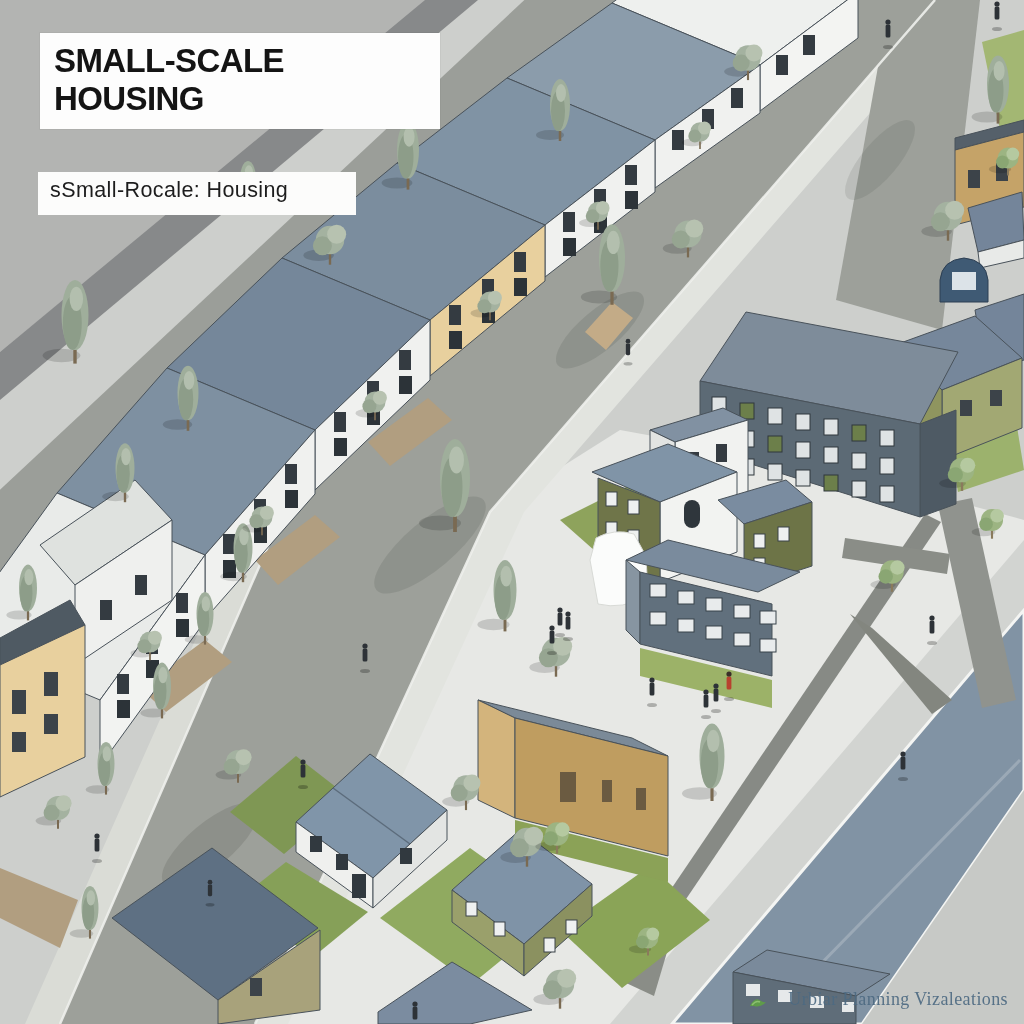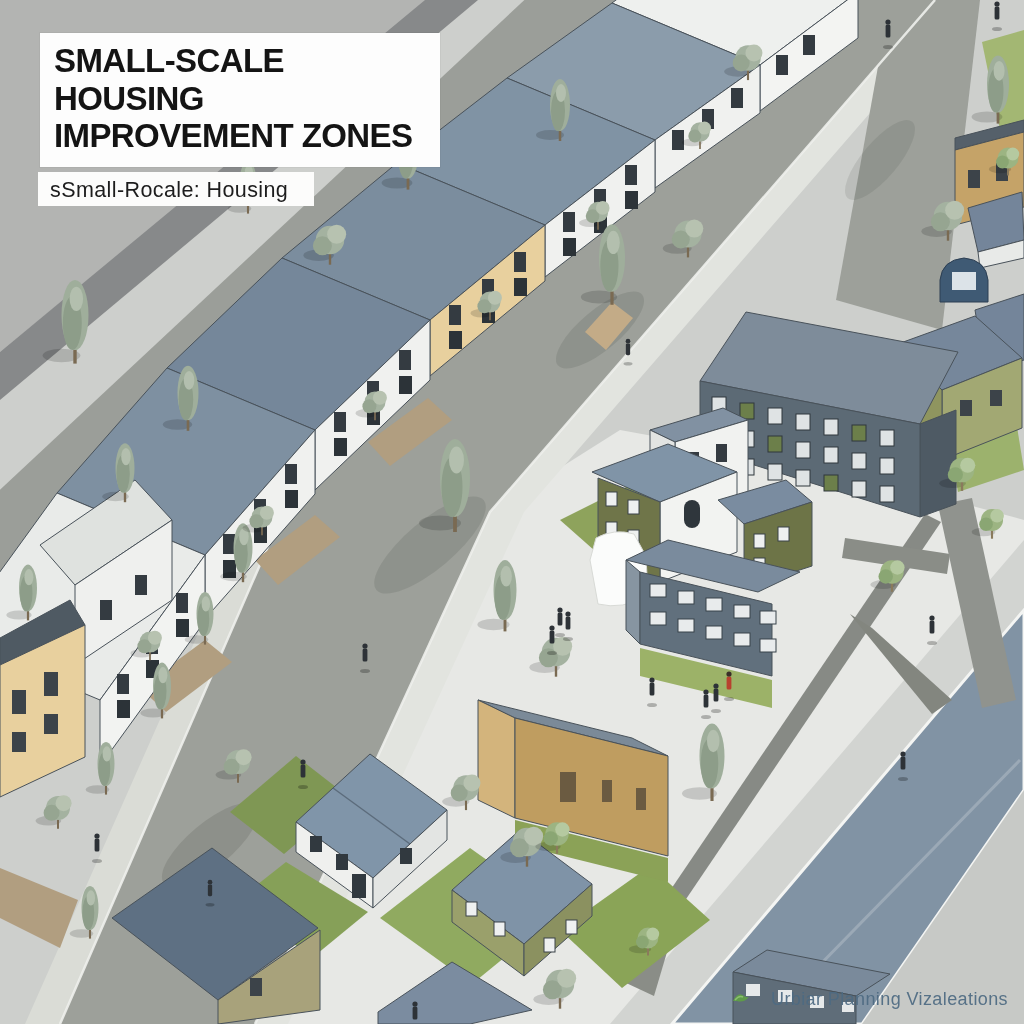--- a/index.html
+++ b/index.html
@@ -4,24 +4,24 @@
 <style>
   html,body{margin:0;padding:0;background:#222;}
   #canvas{position:relative;width:1024px;height:1024px;overflow:hidden;
           font-family:"Liberation Sans",sans-serif;background:#fef9c3;}
   #scene{position:absolute;left:0;top:0;width:1024px;height:1024px;display:block;}
   .overlay{position:absolute;box-sizing:border-box;}
   #title-box{left:40px;top:33px;width:400px;background:#fdfdfd;
              padding:9px 14px 12px 14px;box-shadow:0 0 0 1px rgba(0,0,0,0.03);}
   #title-box .t{font-weight:bold;font-size:33px;line-height:1.14;color:#141414;
                 letter-spacing:-0.6px;}
-  #caption-box{left:38px;top:172px;width:276px;background:#fcfcfb;
-               padding:7px 12px 3px 12px;}
+  #caption-box{left:38px;top:172px;width:318px;background:#fcfcfb;
+               padding:7px 12px 12px 12px;}
   #caption-box .c{font-size:21.5px;line-height:1.1;color:#1d1d1d;letter-spacing:0.4px;}
-  #watermark{right:16px;bottom:14px;display:flex;align-items:flex-start;gap:20px;}
+  #watermark{right:16px;bottom:14px;display:flex;align-items:flex-end;gap:20px;font-family:Liberation Serif, serif;}
   #watermark .w{font-size:18px;color:#4d6a82;letter-spacing:0.4px;opacity:0.92;}
   #watermark svg{display:block;}
 </style>
 </head>
 <body>
 
 <div id="canvas">
 
 <svg id="scene" viewBox="0 0 1024 1024" xmlns="http://www.w3.org/2000/svg">
   <defs>
@@ -414,21 +414,20 @@
     <g transform="translate(729,686)">
       <ellipse cx="0" cy="13" rx="5" ry="2" fill="#000" opacity="0.25"></ellipse>
       <rect x="-2.4" y="-9.5" width="4.8" height="13" rx="1.5" fill="#b8412f"></rect>
       <circle cx="0" cy="-12" r="2.6" fill="#3a2f2a"></circle>
     </g>
   </g>
 </svg>
 
 <div id="title-box" class="overlay">
   <div class="t">SMALL-SCALE HOUSING</div>
-  <div class="t">IMPROVEMENT ZONES</div>
 </div>
 
 <div id="caption-box" class="overlay">
   <div class="c">sSmall-Rocale: Housing</div>
 </div>
 
 <div id="watermark" class="overlay">
   <svg width="20" height="16" viewBox="0 0 20 16">
     <path d="M2,12 Q7,2 13,7 Q16,9 18,8 Q13,14 6,12 Z" fill="#5f9b4a"></path>
     <path d="M4,11 Q8,6 12,8" fill="none" stroke="#8cc070" stroke-width="1.4"></path>

